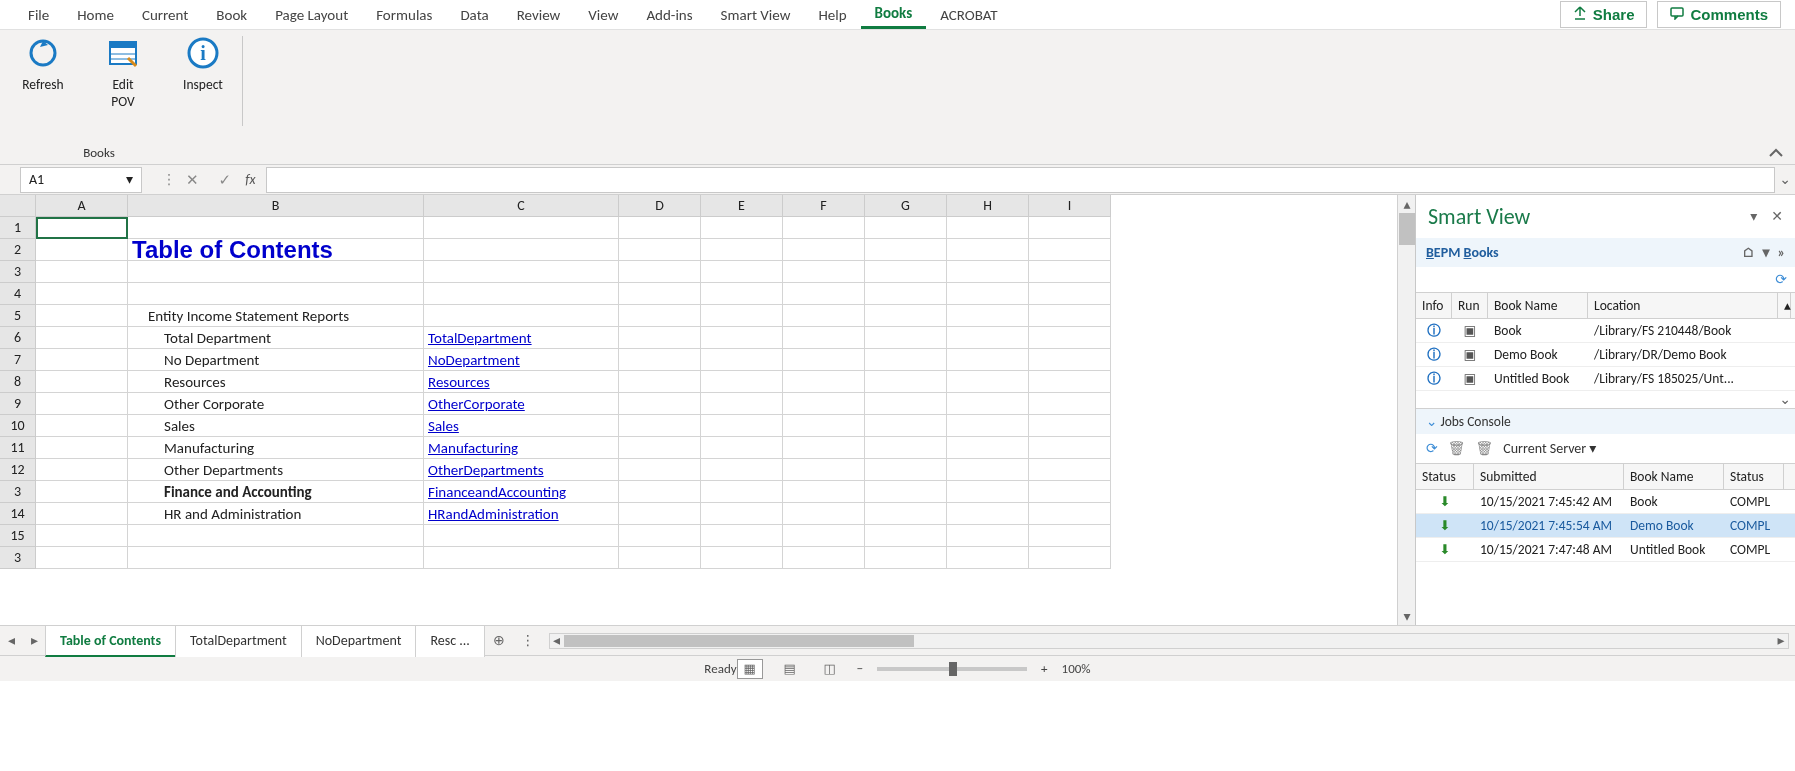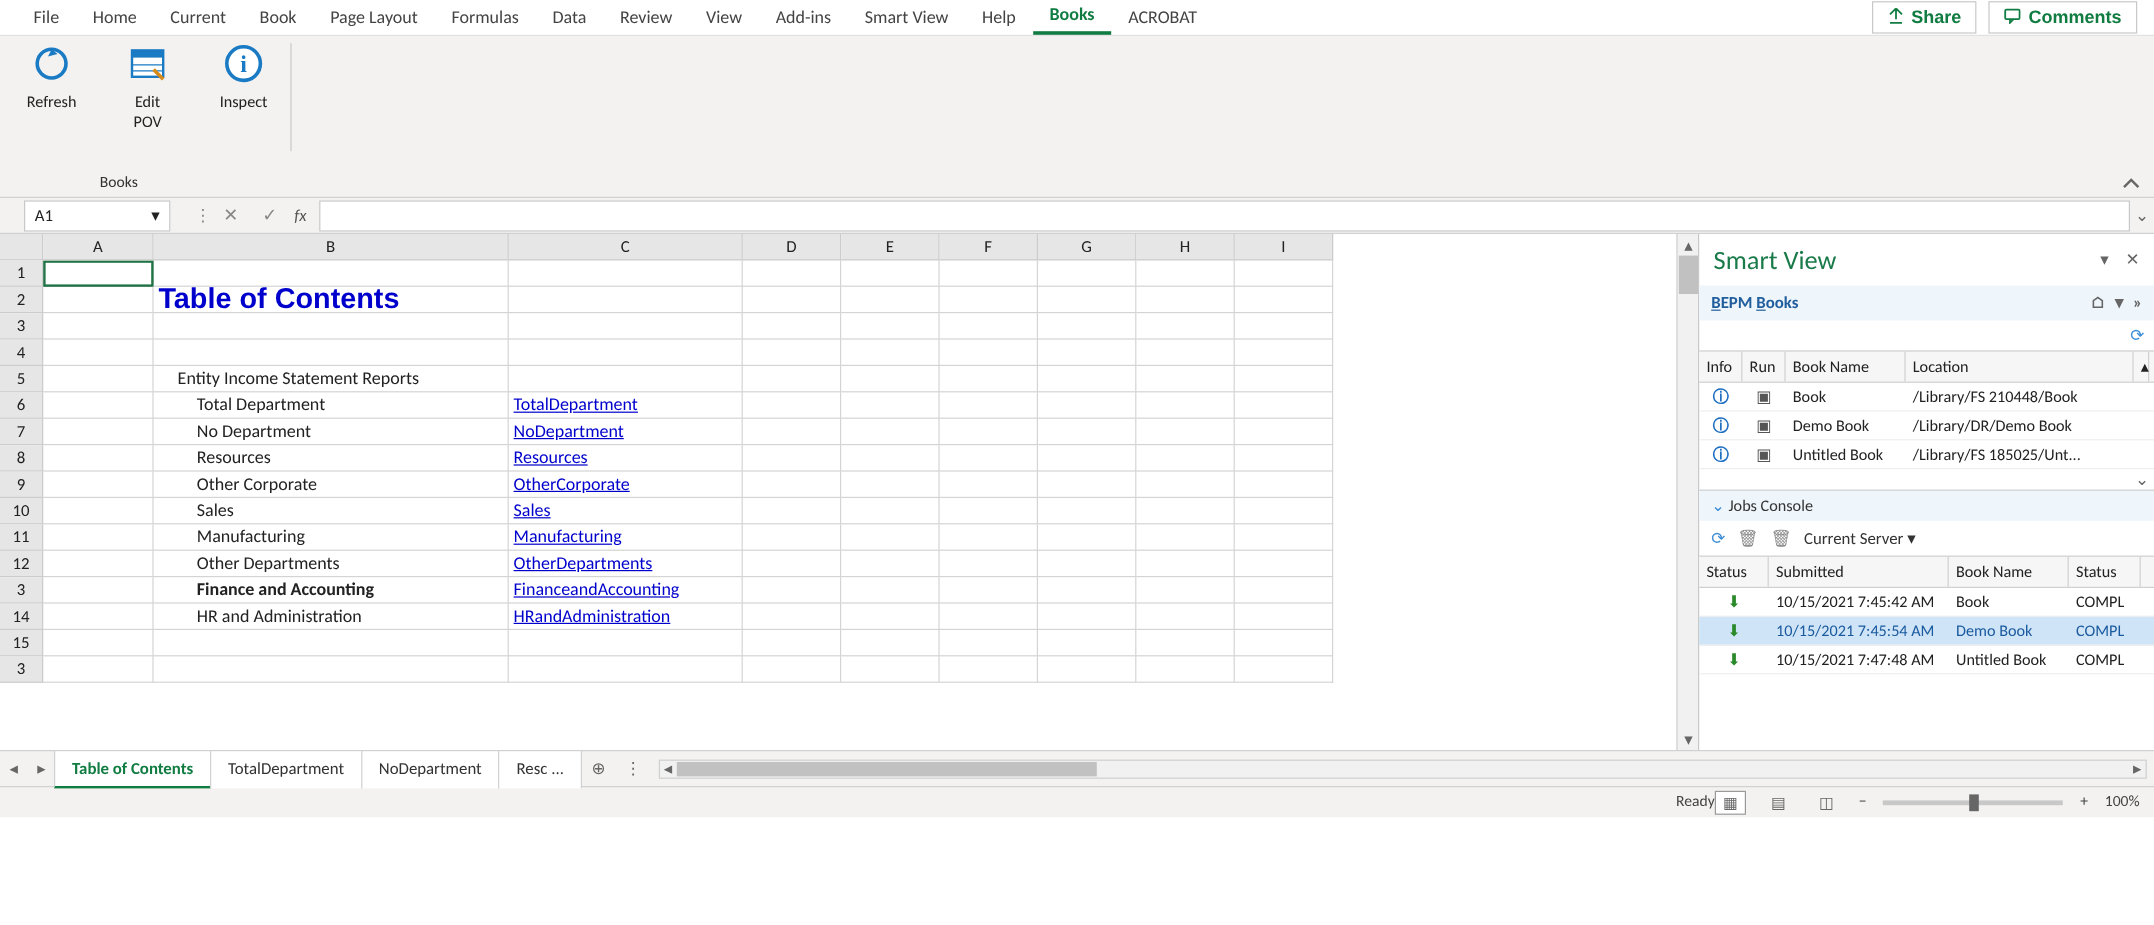--- a/index.html
+++ b/index.html
@@ -57,21 +57,21 @@
   .job-row.sel { background:#cfe4f7; color:#1a5a9e; }
   .job-row > div { padding:0 6px; overflow:hidden; white-space:nowrap; }
   .dl-ic { color:#2a8a2a; }
   .sheet-tabs { height:30px; background:#f3f2f1; display:flex; align-items:center; border-top:1px solid #d0d0d0; }
   .nav-btn { padding:0 8px; color:#666; cursor:pointer; }
   .sheet-tab { padding:6px 14px; font-size:14px; background:#fff; border-top:1px solid #d0d0d0; cursor:pointer; color:#333; margin-left:-1px; border-right:1px solid #d0d0d0; border-left:1px solid #d0d0d0;}
   .sheet-tab.active { color:#107c41; font-weight:600; border-bottom:2px solid #107c41; }
   .hscroll { flex:1; height:16px; margin:0 6px; background:#f1f1f1; border:1px solid #d0d0d0; position:relative; display:flex; align-items:center; }
   .hscroll-thumb { position:absolute; left:14px; width:350px; height:12px; background:#c1c1c1; }
   .hscroll-arrow { width:14px; text-align:center; color:#666; position:absolute; cursor:pointer;}
-  .status-bar { height:26px; background:#f3f2f1; border-top:1px solid #d0d0d0; display:flex; align-items:center; padding:0 12px; font-size:13px; color:#444; justify-content:flex-end; }
+  .status-bar { height:26px; background:#f3f2f1; border-top:1px solid #d0d0d0; display:flex; align-items:center; padding:0 12px; font-size:13px; color:#444; justify-content:center; }
   .status-right { display:flex; align-items:center; gap:14px; }
   .view-btn { width:26px; height:20px; border:1px solid transparent; display:flex; align-items:center; justify-content:center; color:#666; cursor:pointer; }
   .view-btn.active { border:1px solid #999; background:#fff;}
   .zoom-slider { width:150px; height:4px; background:#c8c8c8; position:relative; }
   .zoom-thumb { position:absolute; top:-5px; left:72px; width:8px; height:14px; background:#666; }
   svg { display:block; }
 </style>
 </head>
 <body>
 

